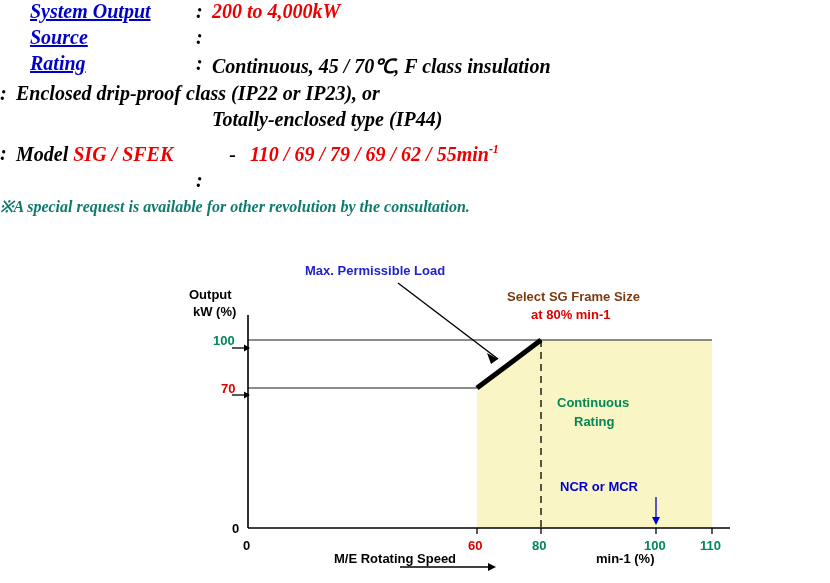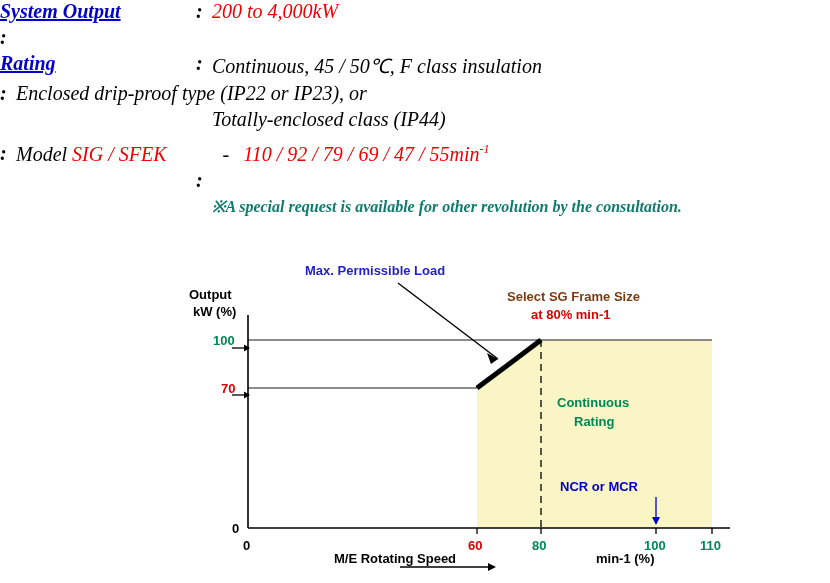--- a/index.html
+++ b/index.html
@@ -15,50 +15,50 @@
   #spec{
     position:absolute;left:0;top:0;width:830px;
   }
   .spec-row{
     display:flex;
     align-items:flex-start;
     margin:0 0 3px 0;
   }
   .spec-label{
     width:196px;
+    padding-left:30px;
     box-sizing:border-box;
     color:#0000cc;
     font-weight:bold;
     font-style:italic;
     font-size:20px;
     text-decoration:underline;
     white-space:nowrap;
   }
   .spec-colon{
     width:16px;
     color:#000;
     font-weight:bold;
     font-style:italic;
     font-size:20px;
   }
   .spec-val{
-    font-weight:normal;
+    font-weight:bold;
     font-style:italic;
     font-size:20px;
     color:#000;
     white-space:nowrap;
   }
   .red{color:#ee0000;}
   .sup{font-size:12px;vertical-align:super;}
   .note{
     color:#0f7b6c;
     font-weight:bold;
     font-style:italic;
     font-size:16px;
-    padding-left:212px;
     white-space:nowrap;
   }
 
   
   #chart{
     position:absolute;
     left:0; top:255px;
     width:830px;height:328px;
   }
   #chart svg{display:block;}
@@ -68,46 +68,47 @@
 
 <div id="spec">
 
   <div class="spec-row">
     <div class="spec-label">System Output</div>
     <div class="spec-colon">:</div>
     <div class="spec-val red">200 to 4,000kW</div>
   </div>
 
   <div class="spec-row">
+    <div class="spec-label">Source</div>
     <div class="spec-colon">:</div>
   </div>
 
   <div class="spec-row">
     <div class="spec-label">Rating</div>
     <div class="spec-colon">:</div>
-    <div class="spec-val">Continuous,  45 / 50℃,  F class insulation</div>
+    <div class="spec-val">Continuous,  45 / 70℃,  F class insulation</div>
   </div>
 
   <div class="spec-row">
     <div class="spec-colon">:</div>
-    <div class="spec-val">Enclosed drip-proof type (IP22 or IP23), or</div>
+    <div class="spec-val">Enclosed drip-proof class (IP22 or IP23), or</div>
   </div>
 
   <div class="spec-row">
     <div class="spec-label"></div>
     <div class="spec-colon"></div>
-    <div class="spec-val">Totally-enclosed class (IP44)</div>
+    <div class="spec-val">Totally-enclosed type (IP44)</div>
   </div>
 
   <div style="height:8px"></div>
 
   <div class="spec-row">
     <div class="spec-colon">:</div>
     <div class="spec-val">
-      <span>Model </span><span class="red">SIG / SFEK</span><span style="display:inline-block;width:56px"></span><span>-</span><span style="display:inline-block;width:14px"></span><span class="red">110 / 92 / 79 / 69 / 47 / 55min</span><span class="red sup">-1</span>
+      <span>Model </span><span class="red">SIG / SFEK</span><span style="display:inline-block;width:56px"></span><span>-</span><span style="display:inline-block;width:14px"></span><span class="red">110 / 69 / 79 / 69 / 62 / 55min</span><span class="red sup">-1</span>
     </div>
   </div>
 
   <div class="spec-row">
     <div class="spec-label"></div>
     <div class="spec-colon">:</div>
   </div>
 
   <div class="note">※A special request is available for other revolution by the consultation.</div>
 </div>

